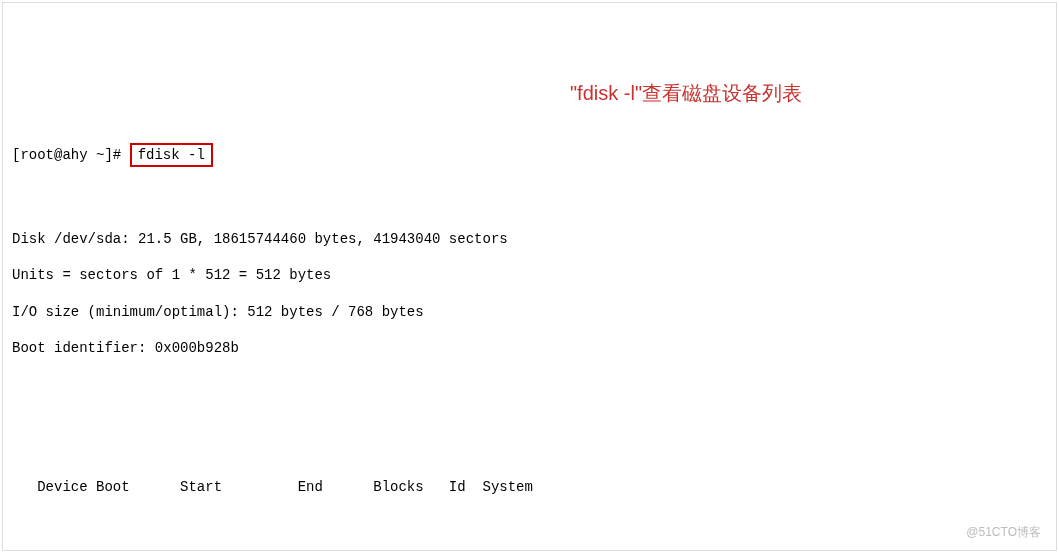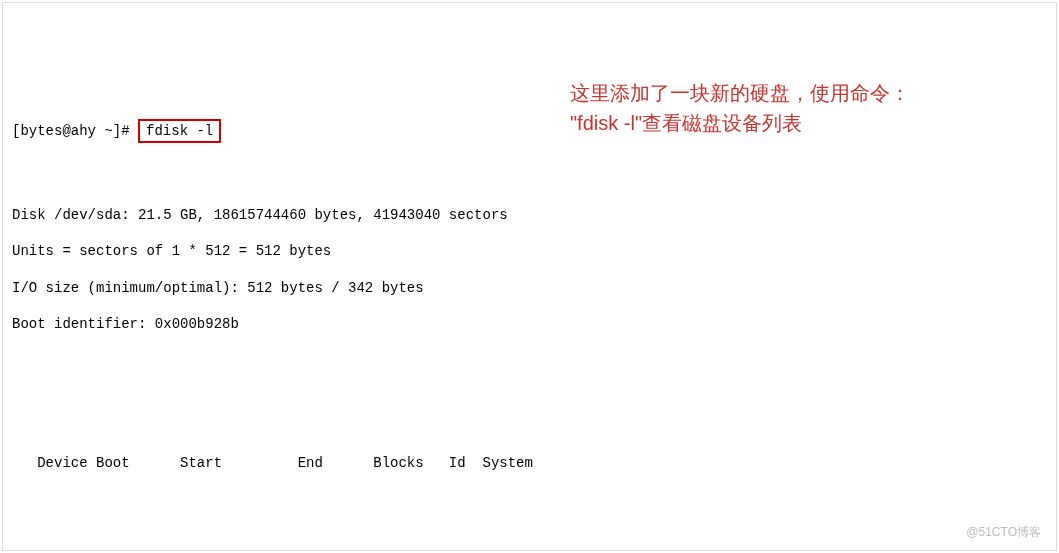--- a/index.html
+++ b/index.html
@@ -19,20 +19,21 @@
       height: 553px;
       white-space: pre;
     }
     .prompt-line {
       margin-bottom: 4px;
     }
     .red-box {
       border: 2px solid #d00000;
       padding: 1px 6px;
       display: inline-block;
+      margin-top: 24px;
     }
     .annotation {
       position: absolute;
       top: 78px;
       left: 570px;
       color: #c8322f;
       font-family: "Microsoft YaHei", "SimSun", sans-serif;
       font-size: 20px;
       line-height: 1.5;
       white-space: normal;
@@ -63,31 +64,30 @@
       pointer-events: none;
     }
   </style>
 </head>
 <body>
 
 
 
 <div class="outer-border"></div>
 
-<div class="prompt-line"><span>[bytes@ahy ~]#</span> <span class="red-box"><span>fdisk -l</span></span></div>
+<div class="prompt-line"><span>[root@ahy ~]#</span> <span class="red-box"><span>fdisk -l</span></span></div>
 
 <div class="block">
 <div>Disk /dev/sda: 21.5 GB, 18615744460 bytes, 41943040 sectors</div>
 <div>Units = sectors of 1 * 512 = 512 bytes</div>
-<div>I/O size (minimum/optimal): 512 bytes / 342 bytes</div>
+<div>I/O size (minimum/optimal): 512 bytes / 768 bytes</div>
 <div>Boot identifier: 0x000b928b</div>
 </div>
 
 <div class="annotation">
-  <div>这里添加了一块新的硬盘，使用命令：</div>
   <div>"fdisk -l"查看磁盘设备列表</div>
 </div>
 
 <div class="partition-table">
 <div>   Device Boot      Start         End      Blocks   Id  System</div>
 
 
 </div>
 
 

